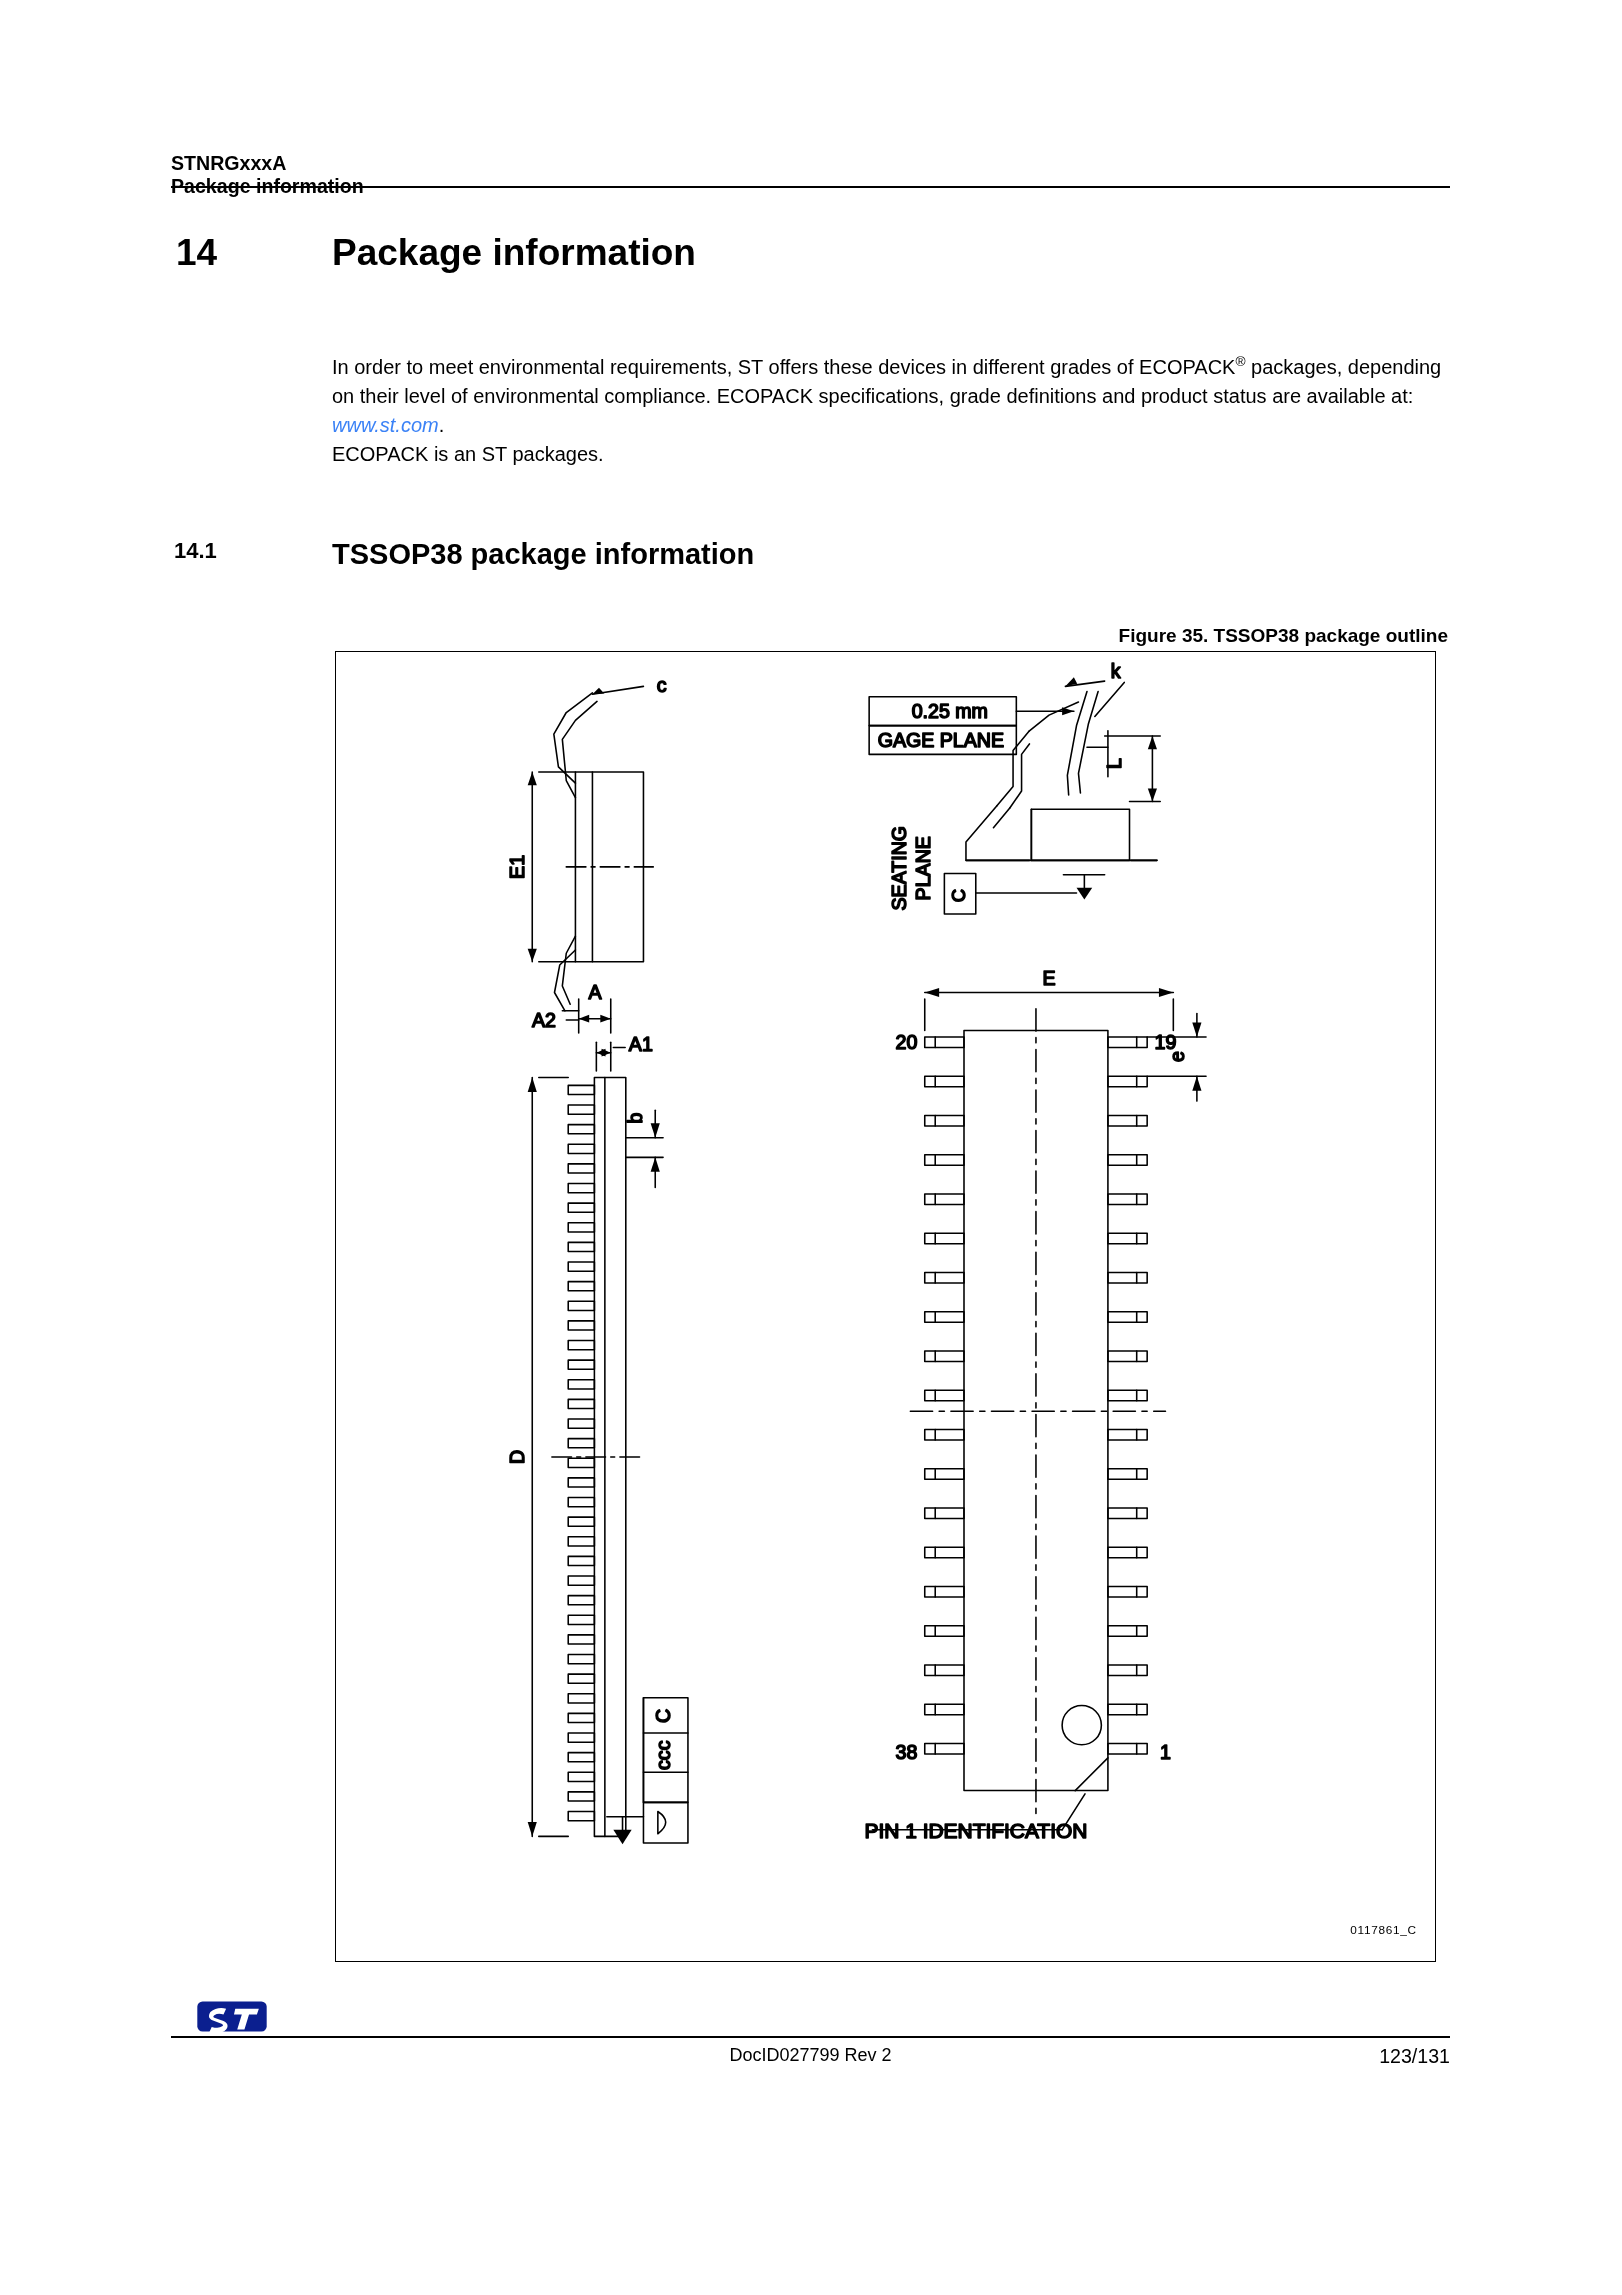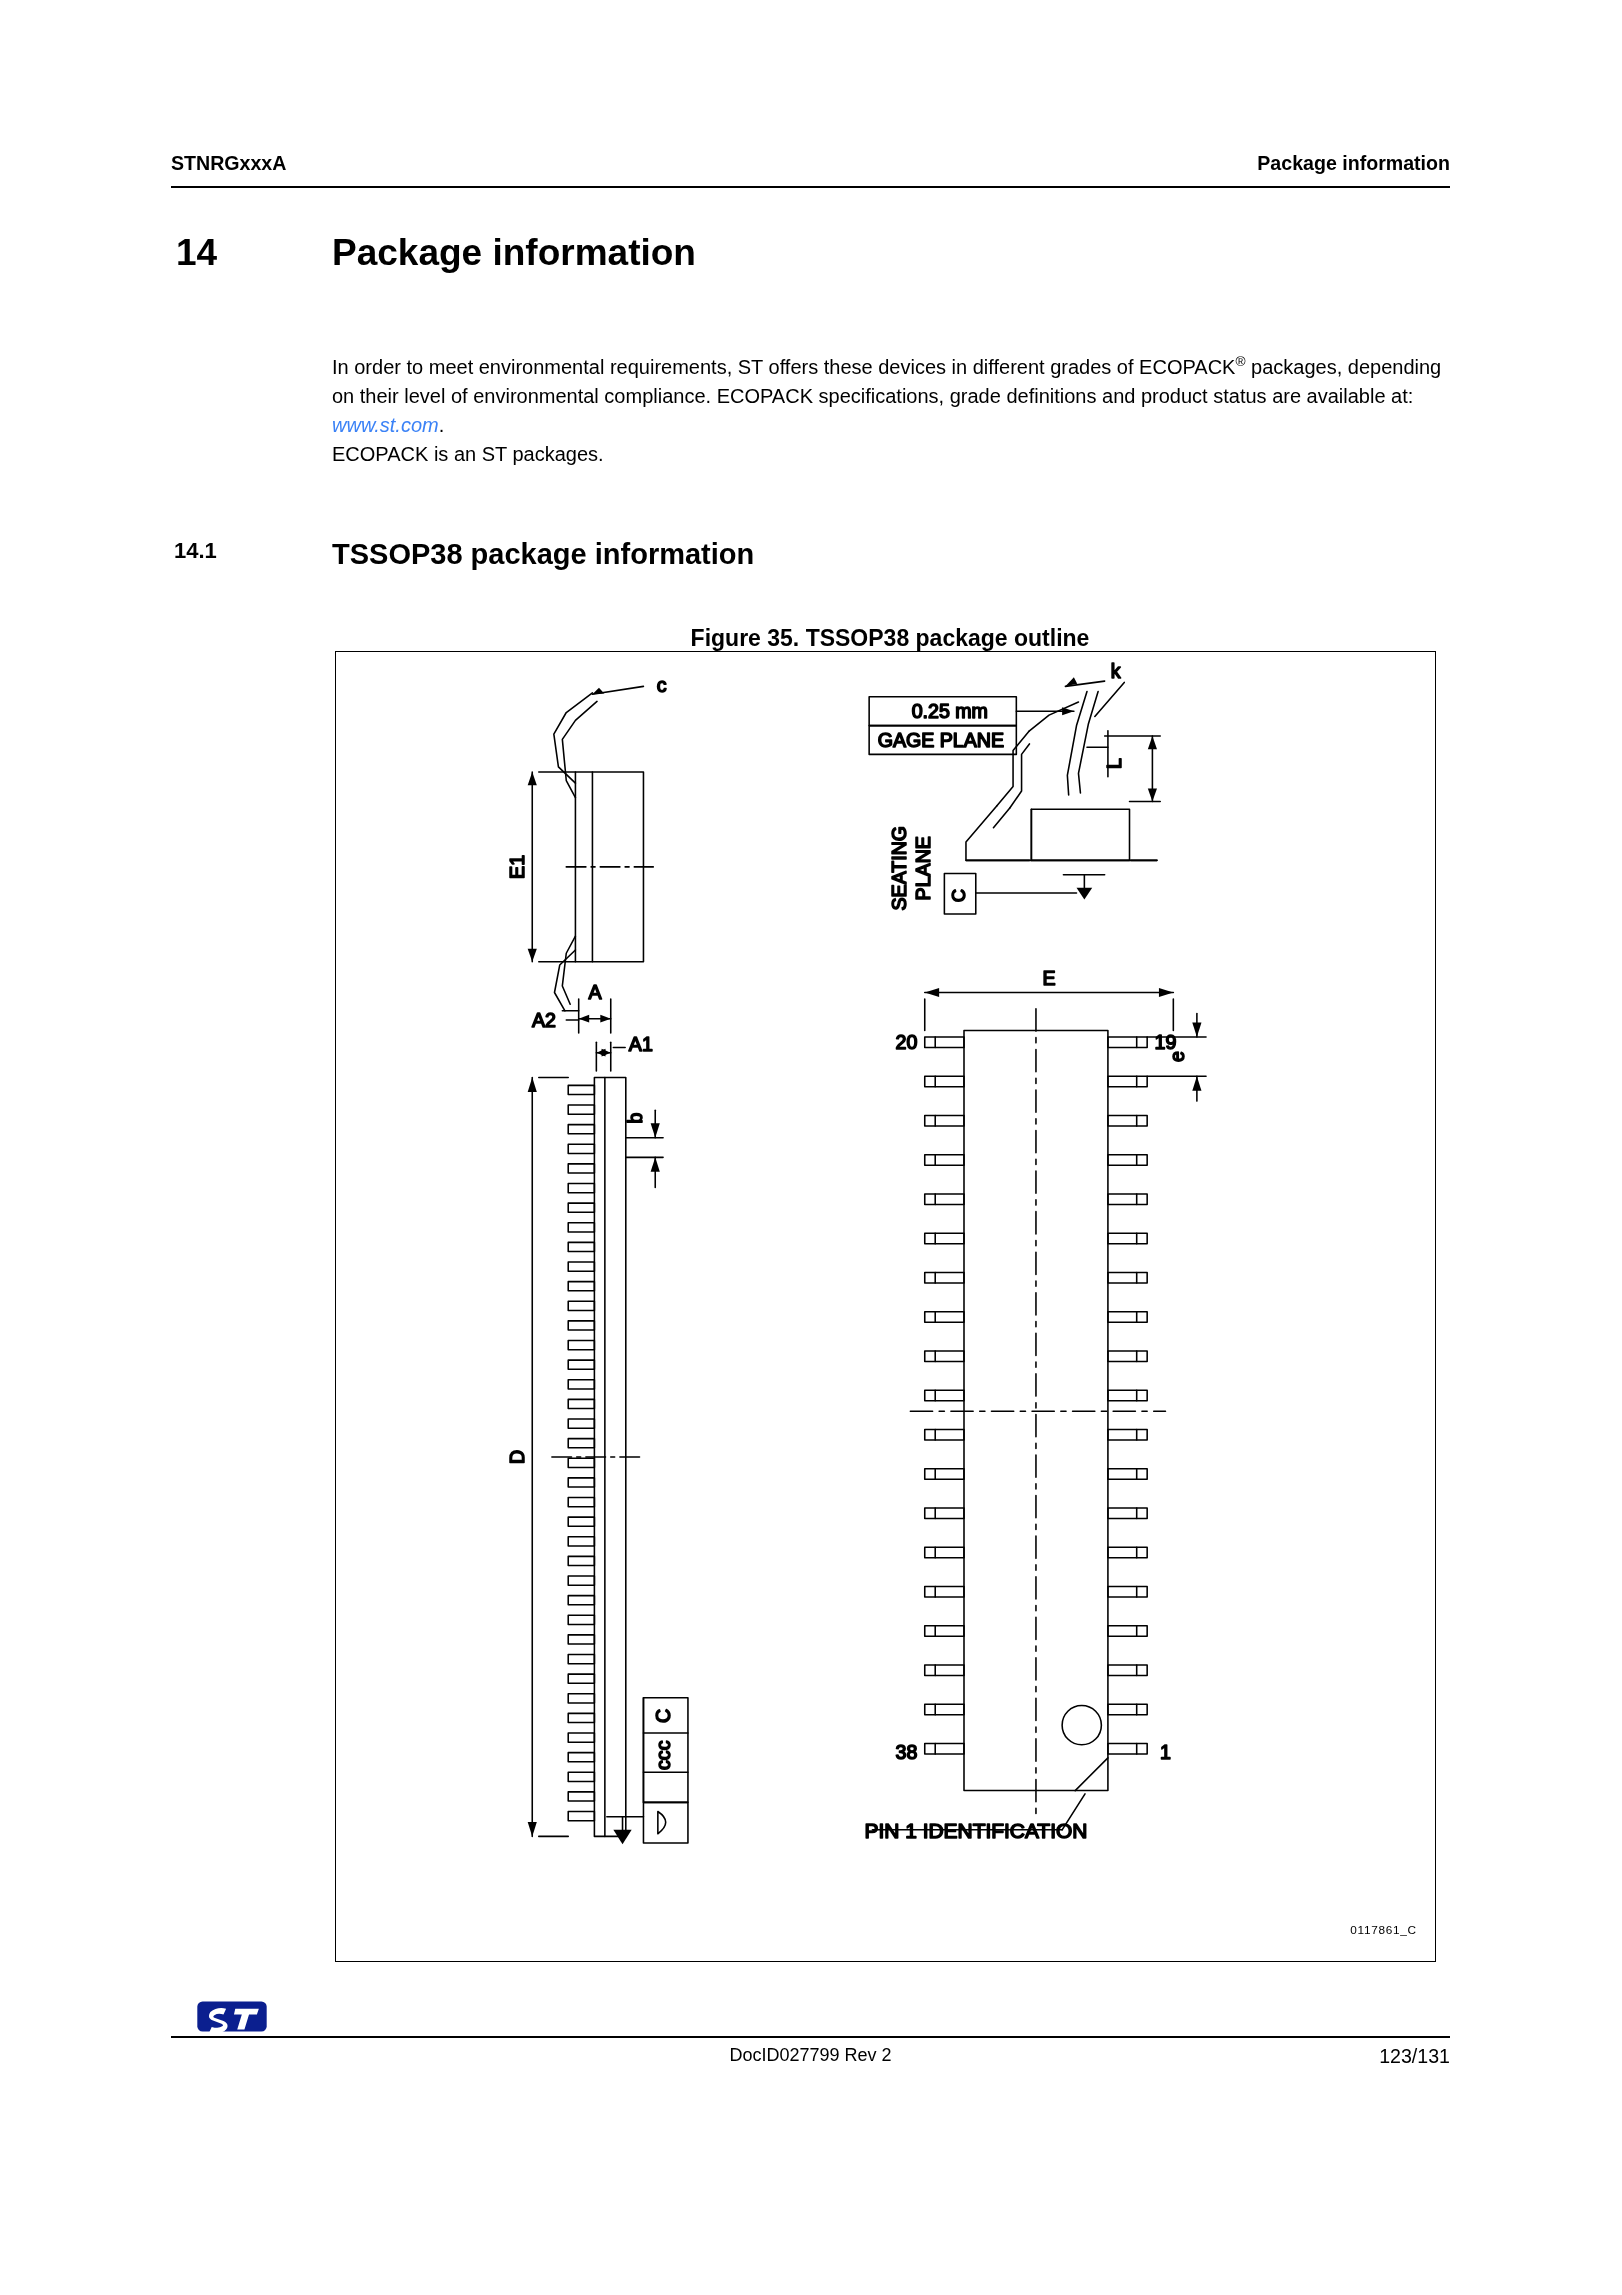--- a/index.html
+++ b/index.html
@@ -27,20 +27,21 @@
   .header {
     position: absolute;
     left: 171px;
     top: 152px;
     width: 1279px;
     display: flex;
     justify-content: space-between;
     align-items: baseline;
     font-size: 19.6px;
     font-weight: bold;
+    flex-direction: column;
   }
   .header-rule {
     position: absolute;
     left: 171px;
     top: 186px;
     width: 1279px;
     height: 2px;
     background: #000000;
   }
 
@@ -70,22 +71,22 @@
   }
   .body-par sup { font-size: 13.7px; vertical-align: super; }
   .link { color: #3b82f6; font-style: italic; }
 
   
   .fig-caption {
     position: absolute;
     left: 332px;
     top: 625px;
     width: 1116px;
-    text-align: center;
-    font-size: 23px;
+    text-align: right;
+    font-size: 19px;
     font-weight: bold;
   }
   .fig-box {
     position: absolute;
     left: 335px;
     top: 651px;
     width: 1099px;
     height: 1309px;
     border: 1.3px solid #000000;
     background: #ffffff;

